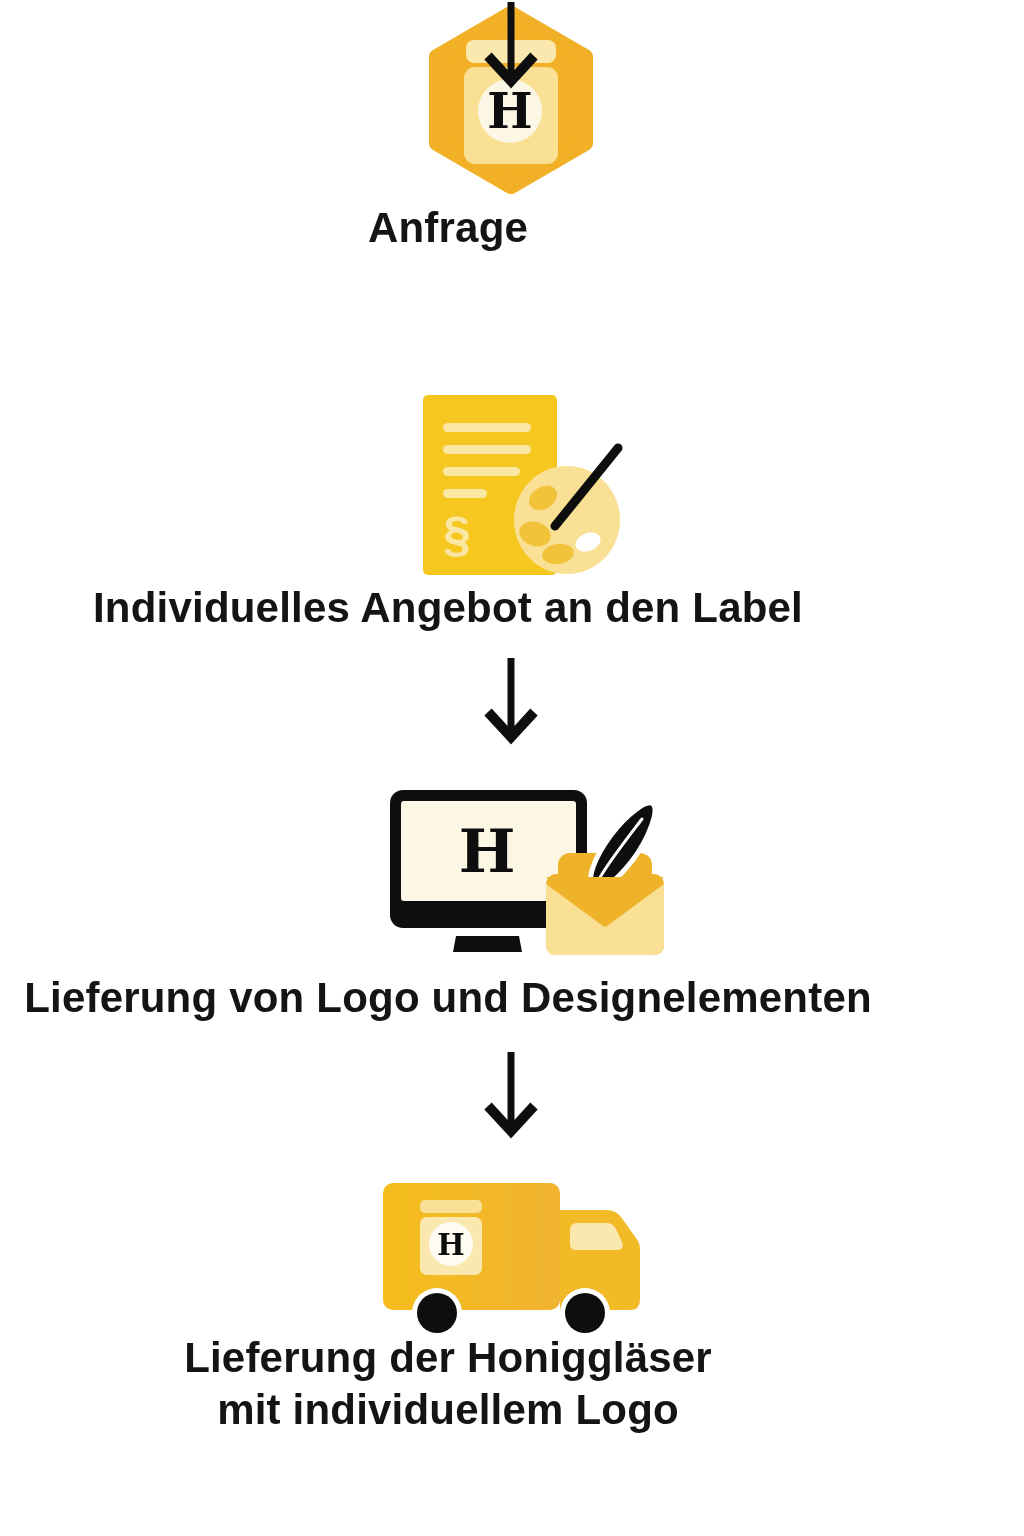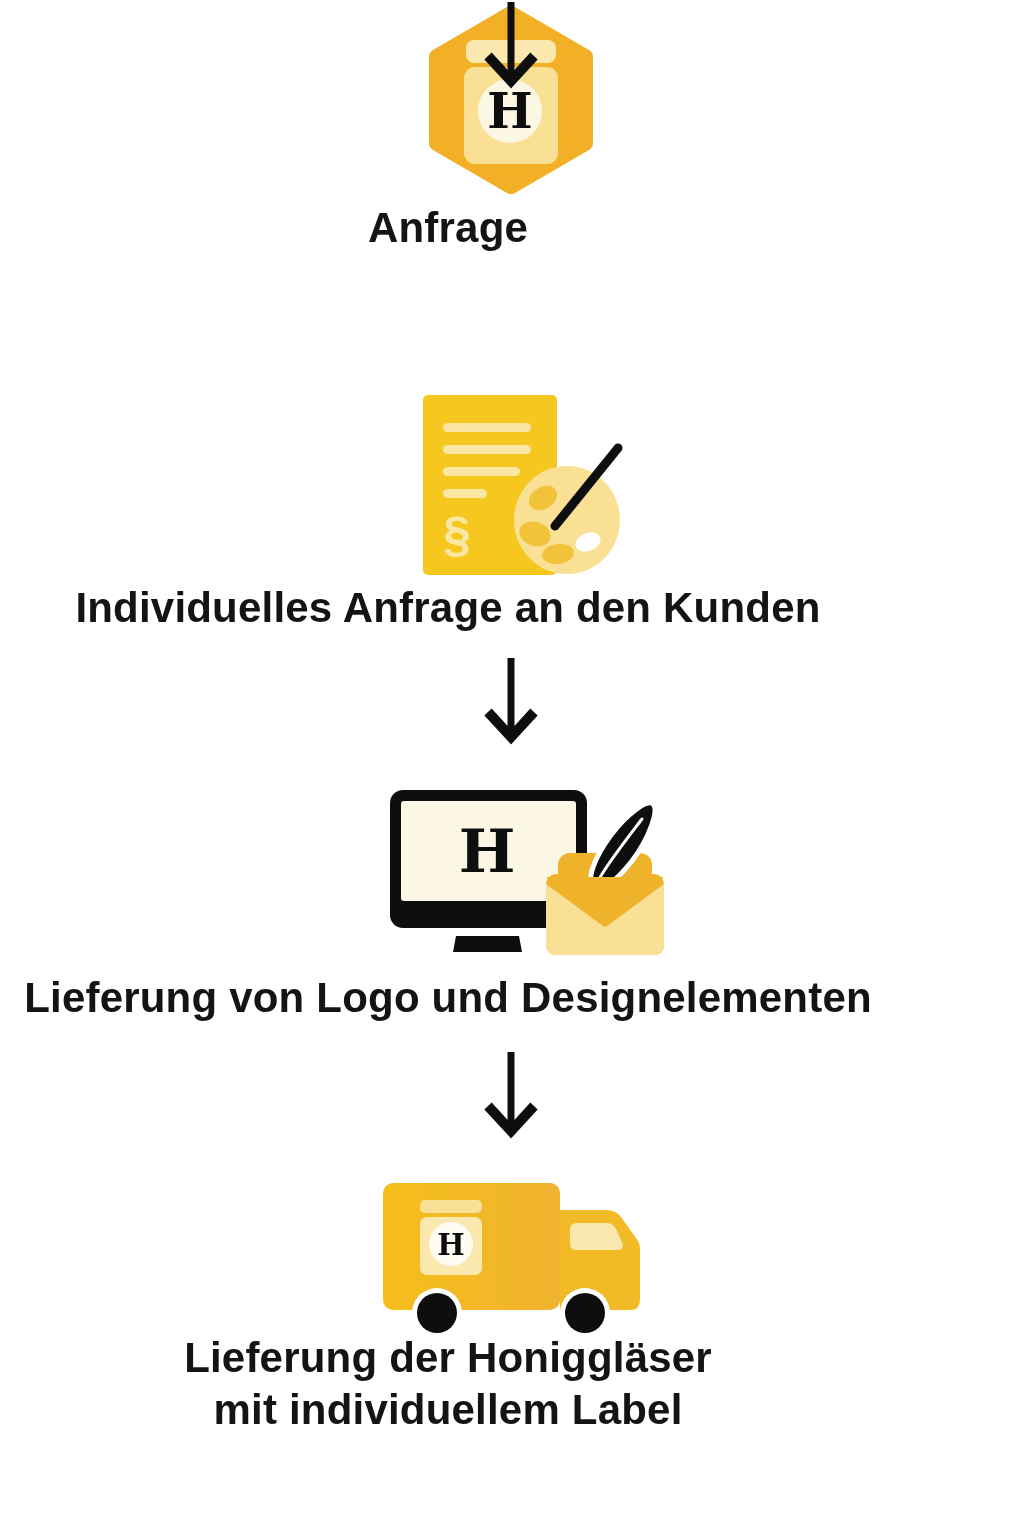--- a/index.html
+++ b/index.html
@@ -70,21 +70,21 @@
       <rect x="28" y="99" width="44" height="9" rx="4.5" fill="var(--line-yellow)"></rect>
       <text x="42" y="162" font-size="50" font-weight="bold" text-anchor="middle" fill="var(--line-yellow)" font-family="Liberation Sans, sans-serif">§</text>
       <ellipse cx="152" cy="130" rx="53" ry="54" fill="var(--light-yellow)"></ellipse>
       <ellipse cx="128" cy="108" rx="15" ry="11" fill="var(--spot-yellow)" transform="rotate(-32 128 108)"></ellipse>
       <ellipse cx="120" cy="144" rx="16" ry="12" fill="var(--spot-yellow)" transform="rotate(18 120 144)"></ellipse>
       <ellipse cx="143" cy="164" rx="16" ry="10" fill="var(--spot-yellow)" transform="rotate(-8 143 164)"></ellipse>
       <ellipse cx="173" cy="152" rx="13" ry="9" fill="#FFFFFF" transform="rotate(-22 173 152)"></ellipse>
       <line x1="203" y1="58" x2="140" y2="136" stroke="var(--ink)" stroke-width="9" stroke-linecap="round"></line>
     </svg>
   </div>
-  <div class="step-label" style="top:582px;">Individuelles Anfrage an den Kunden</div>
+  <div class="step-label" style="top:582px;">Individuelles Angebot an den Label</div>
 
   <div class="arrow" style="top:656px;">
     <svg width="56" height="92" viewBox="0 0 56 92">
       <line x1="28" y1="2" x2="28" y2="80" stroke="var(--ink)" stroke-width="7"></line>
       <polyline points="5,56 28,81 51,56" fill="none" stroke="var(--ink)" stroke-width="10"></polyline>
     </svg>
   </div>
 
   <div class="icon-wrap" style="left:388px;top:788px;">
     <svg width="288" height="172" viewBox="0 0 288 172">
@@ -134,15 +134,15 @@
         <circle cx="59" cy="135" r="25" fill="#FFFFFF"></circle>
         <circle cx="59" cy="135" r="20" fill="var(--ink)"></circle>
       </g>
       <g>
         <circle cx="207" cy="135" r="25" fill="#FFFFFF"></circle>
         <circle cx="207" cy="135" r="20" fill="var(--ink)"></circle>
       </g>
     </svg>
   </div>
   <div class="step-label" style="top:1332px;">Lieferung der Honiggläser
-mit individuellem Label</div>
+mit individuellem Logo</div>
 
 </div>
 
 </body></html>

